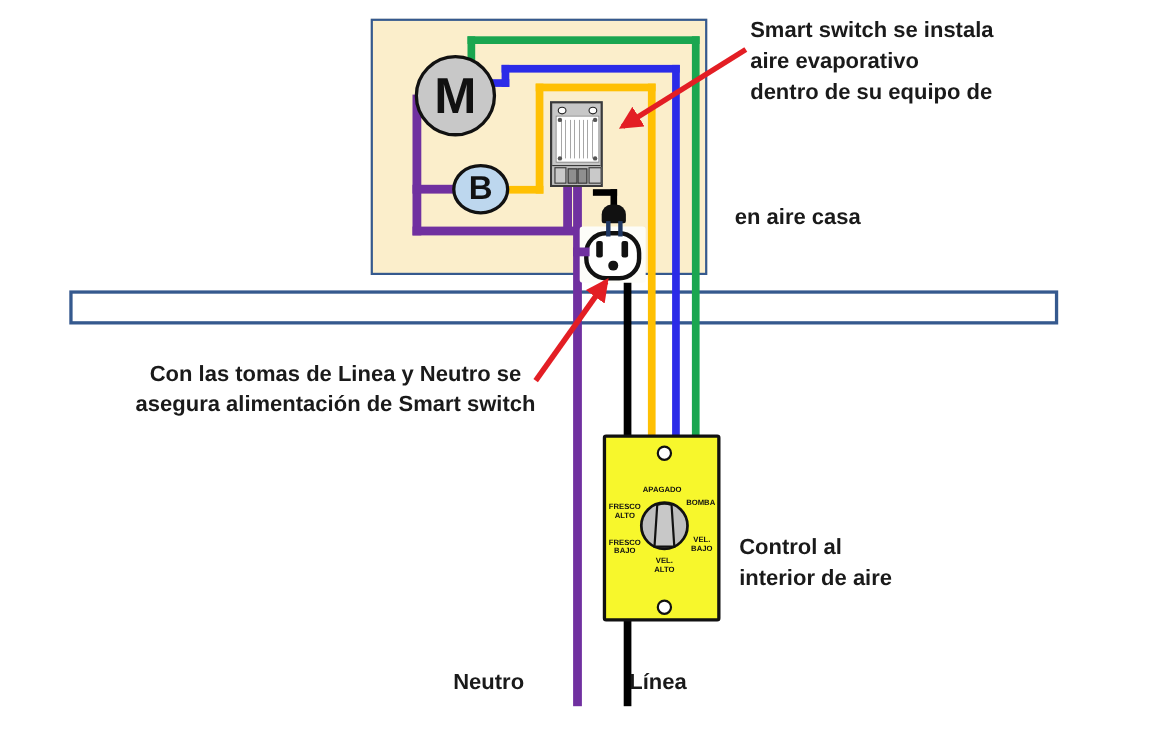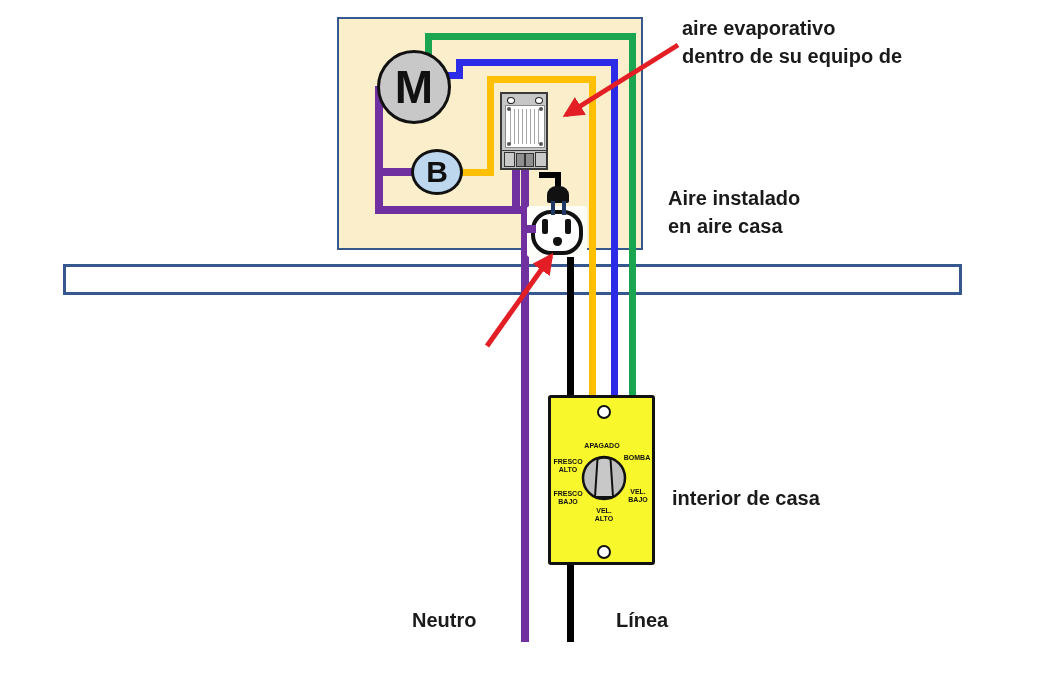--- a/index.html
+++ b/index.html
@@ -150,26 +150,31 @@
     <defs>
       <marker id="ah" viewBox="0 0 8 8" refX="6.5" refY="4" markerWidth="4.2" markerHeight="4.2" orient="auto">
         <path d="M0,0 L8,4 L0,8 Z" fill="#E31E24"></path>
       </marker>
     </defs>
     <line x1="678" y1="45" x2="566" y2="115" stroke="#E31E24" stroke-width="5" marker-end="url(#ah)"></line>
     <line x1="487" y1="346" x2="551" y2="256" stroke="#E31E24" stroke-width="5" marker-end="url(#ah)"></line>
   </svg>
 
   <div class="note" style="left:682px;top:14px;">
+    <div>Smart switch se instala</div>
     <div>aire evaporativo</div>
     <div>dentro de su equipo de</div>
   </div>
   <div class="note" style="left:668px;top:184px;">
-    <div>Aire instalado</div>
     <div>en aire casa</div>
   </div>
+  <div class="note note-center" style="left:95px;top:326px;width:420px;">
+    <div>Con las tomas de Linea y Neutro se</div>
+    <div>asegura alimentación de Smart switch</div>
+  </div>
   <div class="note" style="left:672px;top:484px;">
-    <div>interior de casa</div>
+    <div>Control al</div>
+    <div>interior de aire</div>
   </div>
   <div class="note" style="left:412px;top:606px;">Neutro</div>
-  <div class="note" style="left:616px;top:606px;">Línea</div>
+  <div class="note" style="left:572px;top:606px;">Línea</div>
 
 </div>
 
 </body></html>

